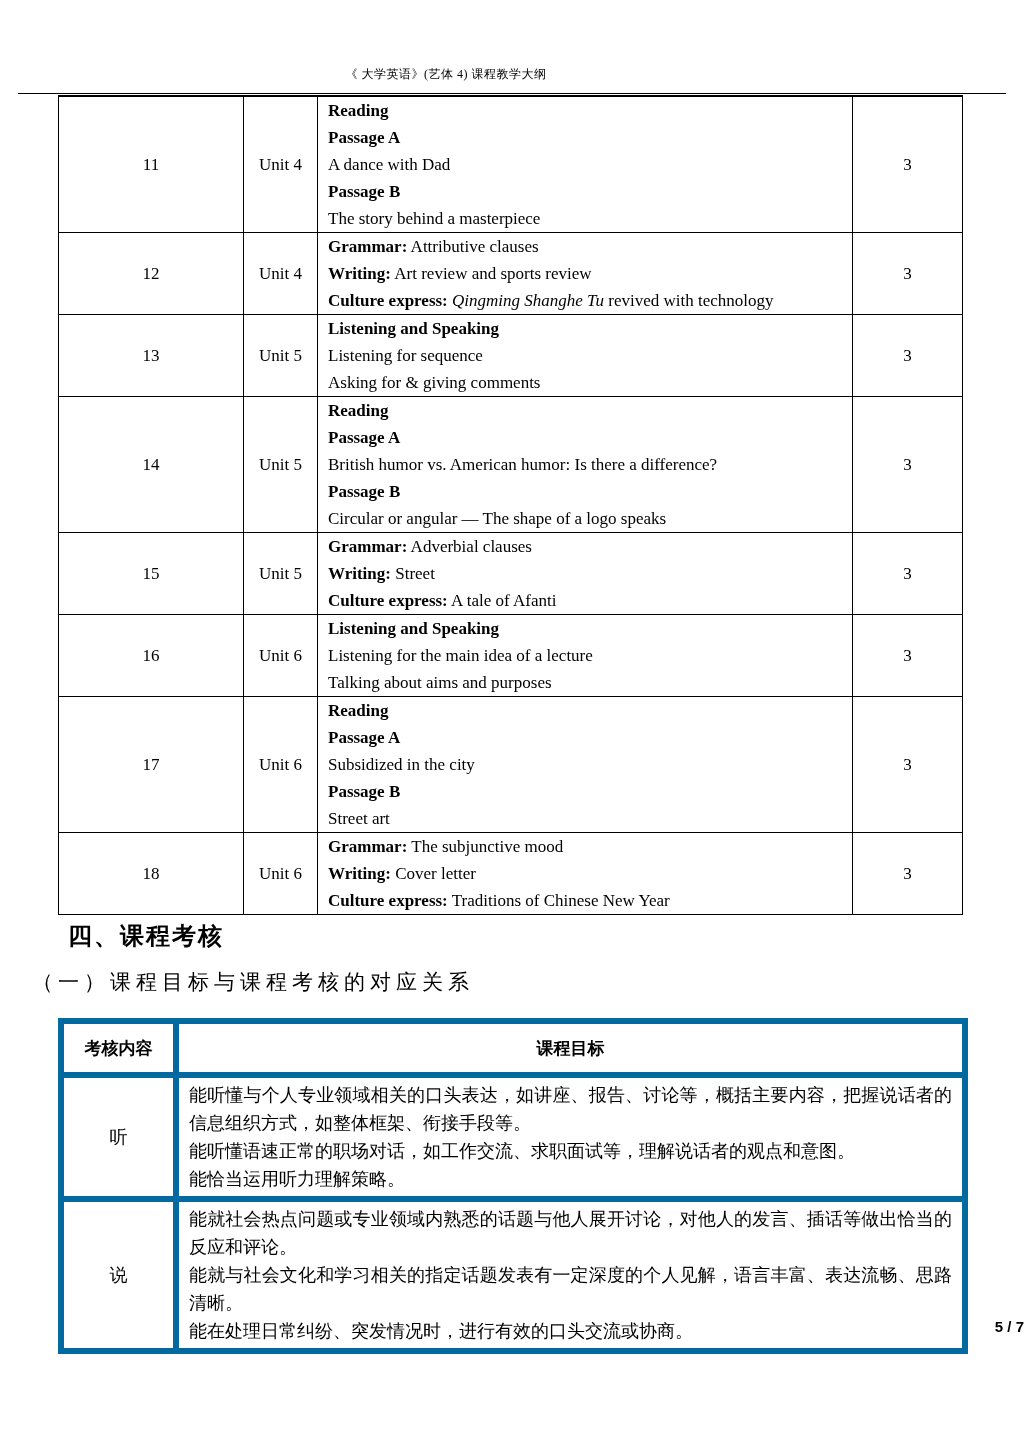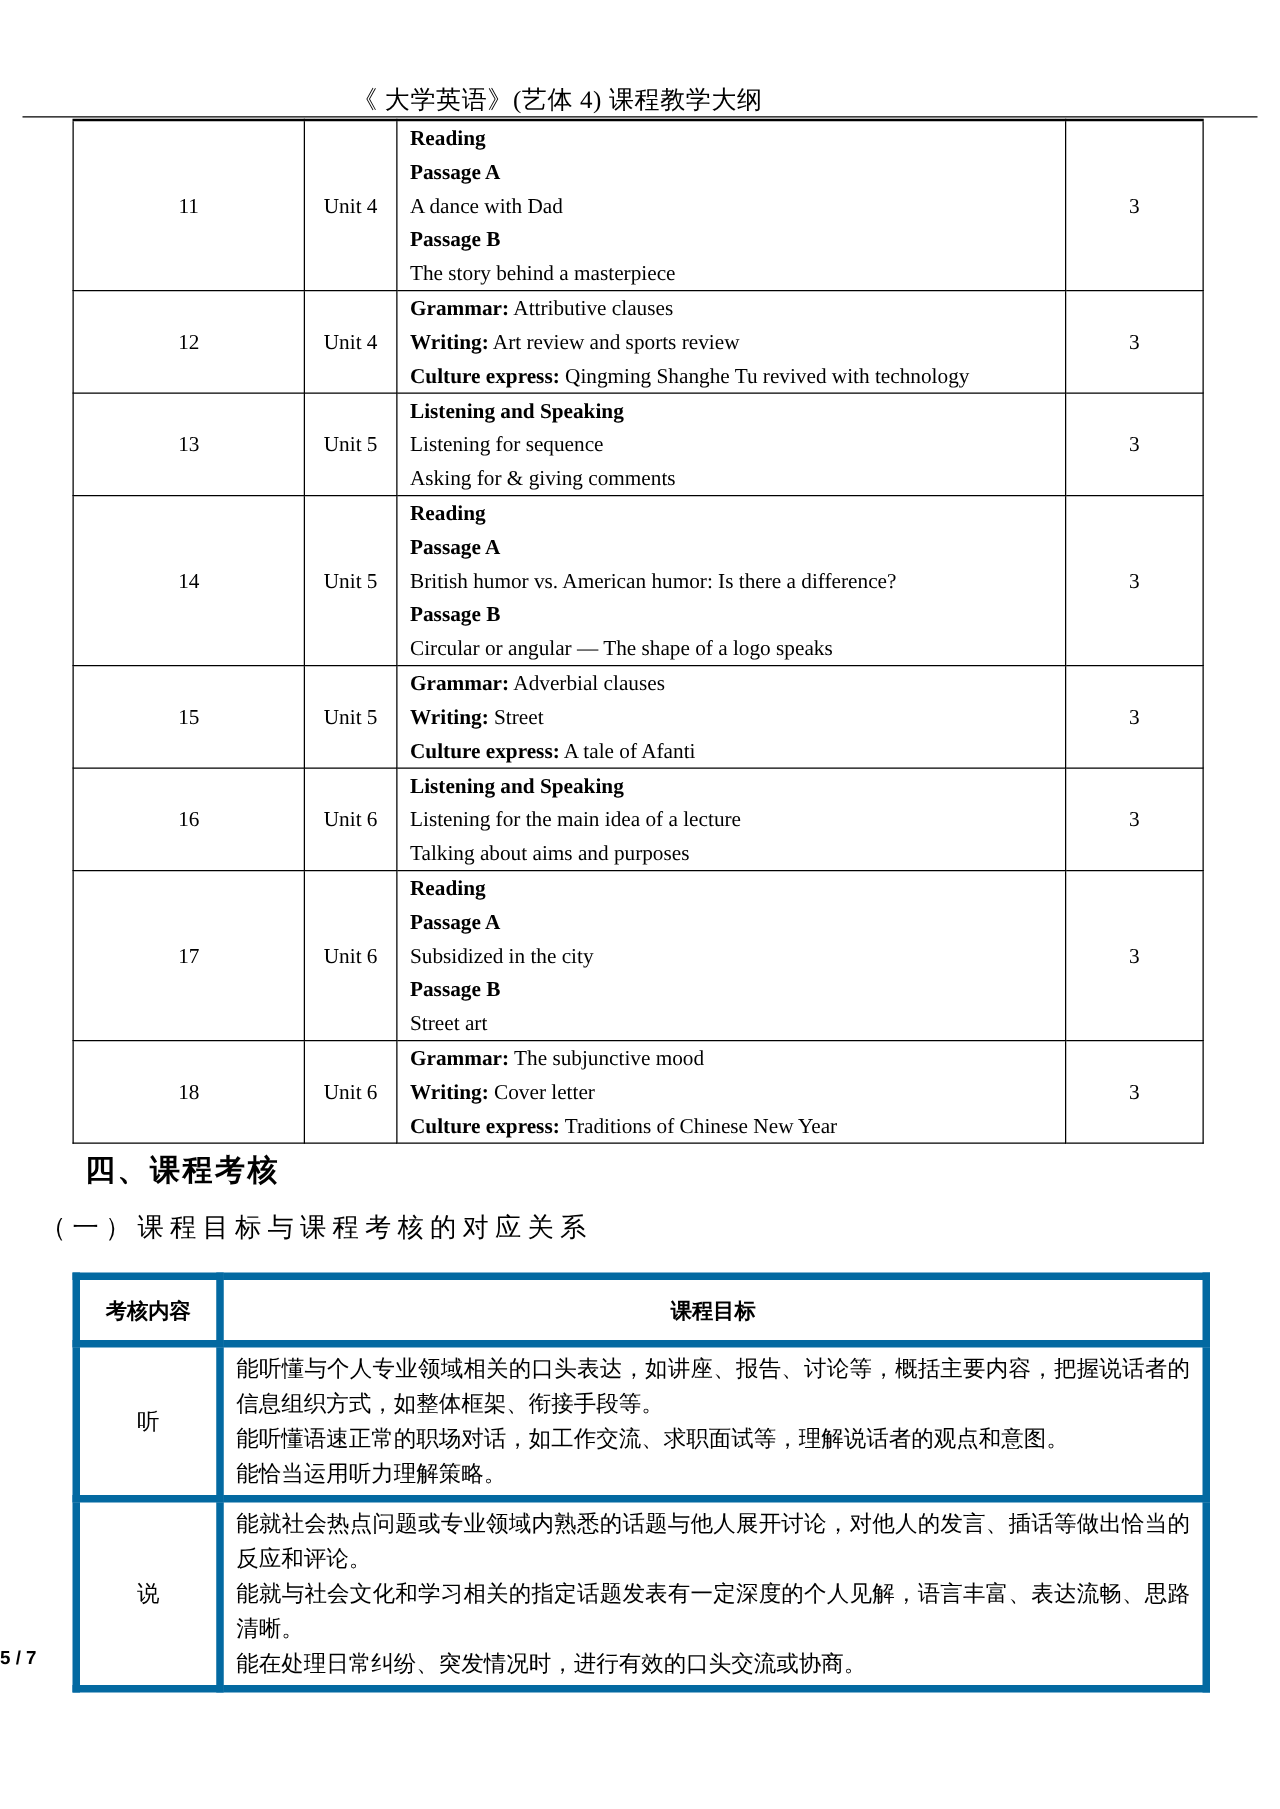--- a/index.html
+++ b/index.html
@@ -3,41 +3,41 @@
 <meta charset="utf-8">
 <style>
   html,body{margin:0;padding:0;}
   body{
     width:1024px;height:1447px;background:#ffffff;color:#000;
     font-family:"Liberation Serif","DejaVu Serif",serif;
     position:relative;overflow:hidden;
   }
   .page-header-title{
     position:absolute;top:66px;left:0;width:892px;
-    text-align:center;font-size:20px;letter-spacing:.5px;
+    text-align:center;font-size:12px;letter-spacing:.5px;
   }
   .header-rule{
     position:absolute;top:93px;left:18px;width:988px;height:0;
     border-top:1.5px solid #000;
   }
   
   table{border-collapse:collapse;table-layout:fixed;}
   .schedule-table{
     position:absolute;top:95px;left:58px;width:904px;
     border:1px solid #000;border-top:2.5px solid #000;
   }
   .schedule-table td{
     border:1px solid #000;vertical-align:middle;
     font-size:17px;overflow:hidden;
   }
   .cell-week,.cell-unit,.cell-hours{text-align:center;}
   .cell-content{padding:0 10px;}
   .content-line{line-height:27px;white-space:nowrap;}
   .b{font-weight:bold;}
-  .i{text-align:right;}
+  .i{font-style:italic;text-align:right;}
   
   .heading-main{
     position:absolute;top:920px;left:68px;
     font-family:Liberation Serif, serif;
     font-weight:bold;font-size:24px;letter-spacing:2px;
   }
   .heading-sub{
     position:absolute;top:968px;left:32px;
     font-size:21px;letter-spacing:5px;
   }
@@ -50,21 +50,21 @@
     border:6px solid #0369a1;vertical-align:middle;font-size:18px;
   }
   .assessment-header td{
     height:46px;text-align:center;font-weight:bold;font-size:17px;
   }
   .assessment-label{text-align:center;}
   .assessment-objectives{padding:3px 10px;vertical-align:middle;border-radius:17px;}
   .objective-paragraph{line-height:28px;text-align:justify;}
   
   .page-number{
-    position:absolute;top:1318px;left:0;width:1024px;text-align:left;
+    position:absolute;top:1318px;left:0;width:1024px;text-align:right;
     font-family:"Liberation Sans","DejaVu Sans",sans-serif;
     font-weight:bold;font-size:15px;
   }
 </style>
 </head>
 <body>
 
 <div>
 
   <div class="page-header-title">《 大学英语》(艺体 4) 课程教学大纲</div>

